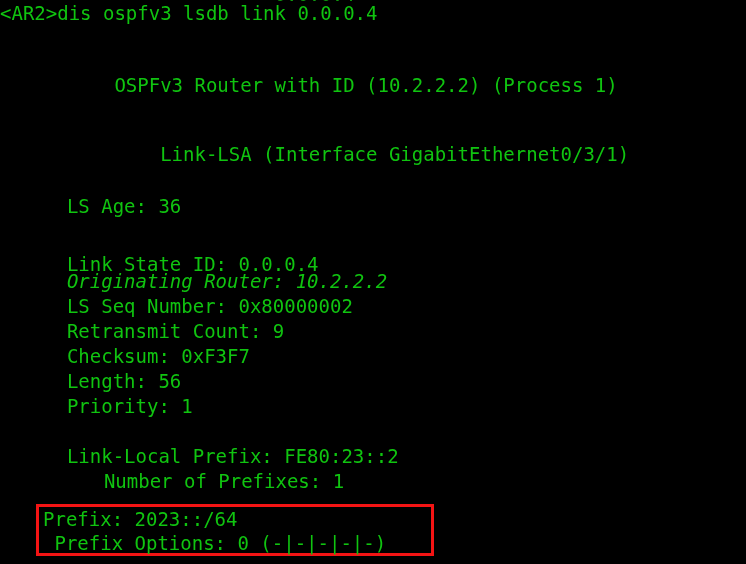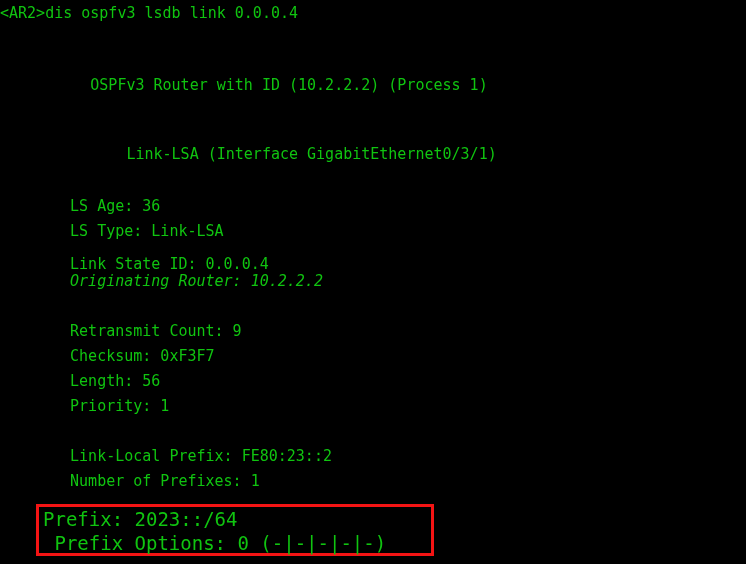--- a/index.html
+++ b/index.html
@@ -27,35 +27,35 @@
     white-space: pre;
     overflow: hidden;
   }
 
   .line {
     position: absolute;
     left: 0;
     white-space: pre;
     color: #10c410;
     font-family: "DejaVu Sans Mono", "Liberation Mono", monospace;
-    font-size: 15px;
+    font-size: 19px;
     line-height: 25px;
   }
 
   
   .line-clipped {
     top: -18px;
     color: #0f9d0f;
   }
 
   .cmd-line   { top: 1px;   left: 0px; }
   .hdr-router { top: 73px;  left: 0px; }
   .hdr-lsa    { top: 142px; left: 0px; }
 
-  .body-line  { left: 16px; padding-left: 36px; }
+  .body-line  { left: 8px; padding-left: 36px; }
 
   .prefix-block {
     position: absolute;
     left: 36px;
     top: 504px;
     width: 398px;
     height: 52px;
     border: 3px solid #f41414;
     box-sizing: border-box;
     background: transparent;
@@ -80,28 +80,28 @@
 
   <div class="line line-clipped">                        0.0.0.4</div>
 
   <div class="line cmd-line">&lt;AR2&gt;dis ospfv3 lsdb link 0.0.0.4</div>
 
   <div class="line hdr-router">          OSPFv3 Router with ID (10.2.2.2) (Process 1)</div>
 
   <div class="line hdr-lsa">              Link-LSA (Interface GigabitEthernet0/3/1)</div>
 
   <div class="line body-line" style="top:194px;">  LS Age: 36</div>
-  <div class="line body-line" style="top:219px;">  LS Type: Link-LSA</div>
   <div class="line body-line" style="top:244px;margin-top:8px;">  Link State ID: 0.0.0.4</div>
   <div class="line body-line" style="top:269px;font-style:italic;">  Originating Router: 10.2.2.2</div>
+  <div class="line body-line" style="top:294px;">  LS Seq Number: 0x80000002</div>
   <div class="line body-line" style="top:319px;">  Retransmit Count: 9</div>
   <div class="line body-line" style="top:344px;">  Checksum: 0xF3F7</div>
   <div class="line body-line" style="top:369px;">  Length: 56</div>
   <div class="line body-line" style="top:394px;">  Priority: 1</div>
   <div class="line body-line" style="top:444px;">  Link-Local Prefix: FE80:23::2</div>
-  <div class="line body-line" style="top:469px;">  Number of Prefixes: 1</div>
+  <div class="line body-line" style="top:469px;margin-left:37px;">  Number of Prefixes: 1</div>
 
   <div class="prefix-block">
     <div class="prefix-line prefix-line-1">Prefix: 2023::/64</div>
     <div class="prefix-line prefix-line-2"> Prefix Options: 0 (-|-|-|-|-)</div>
   </div>
 
 </div>
 
 </body></html>

